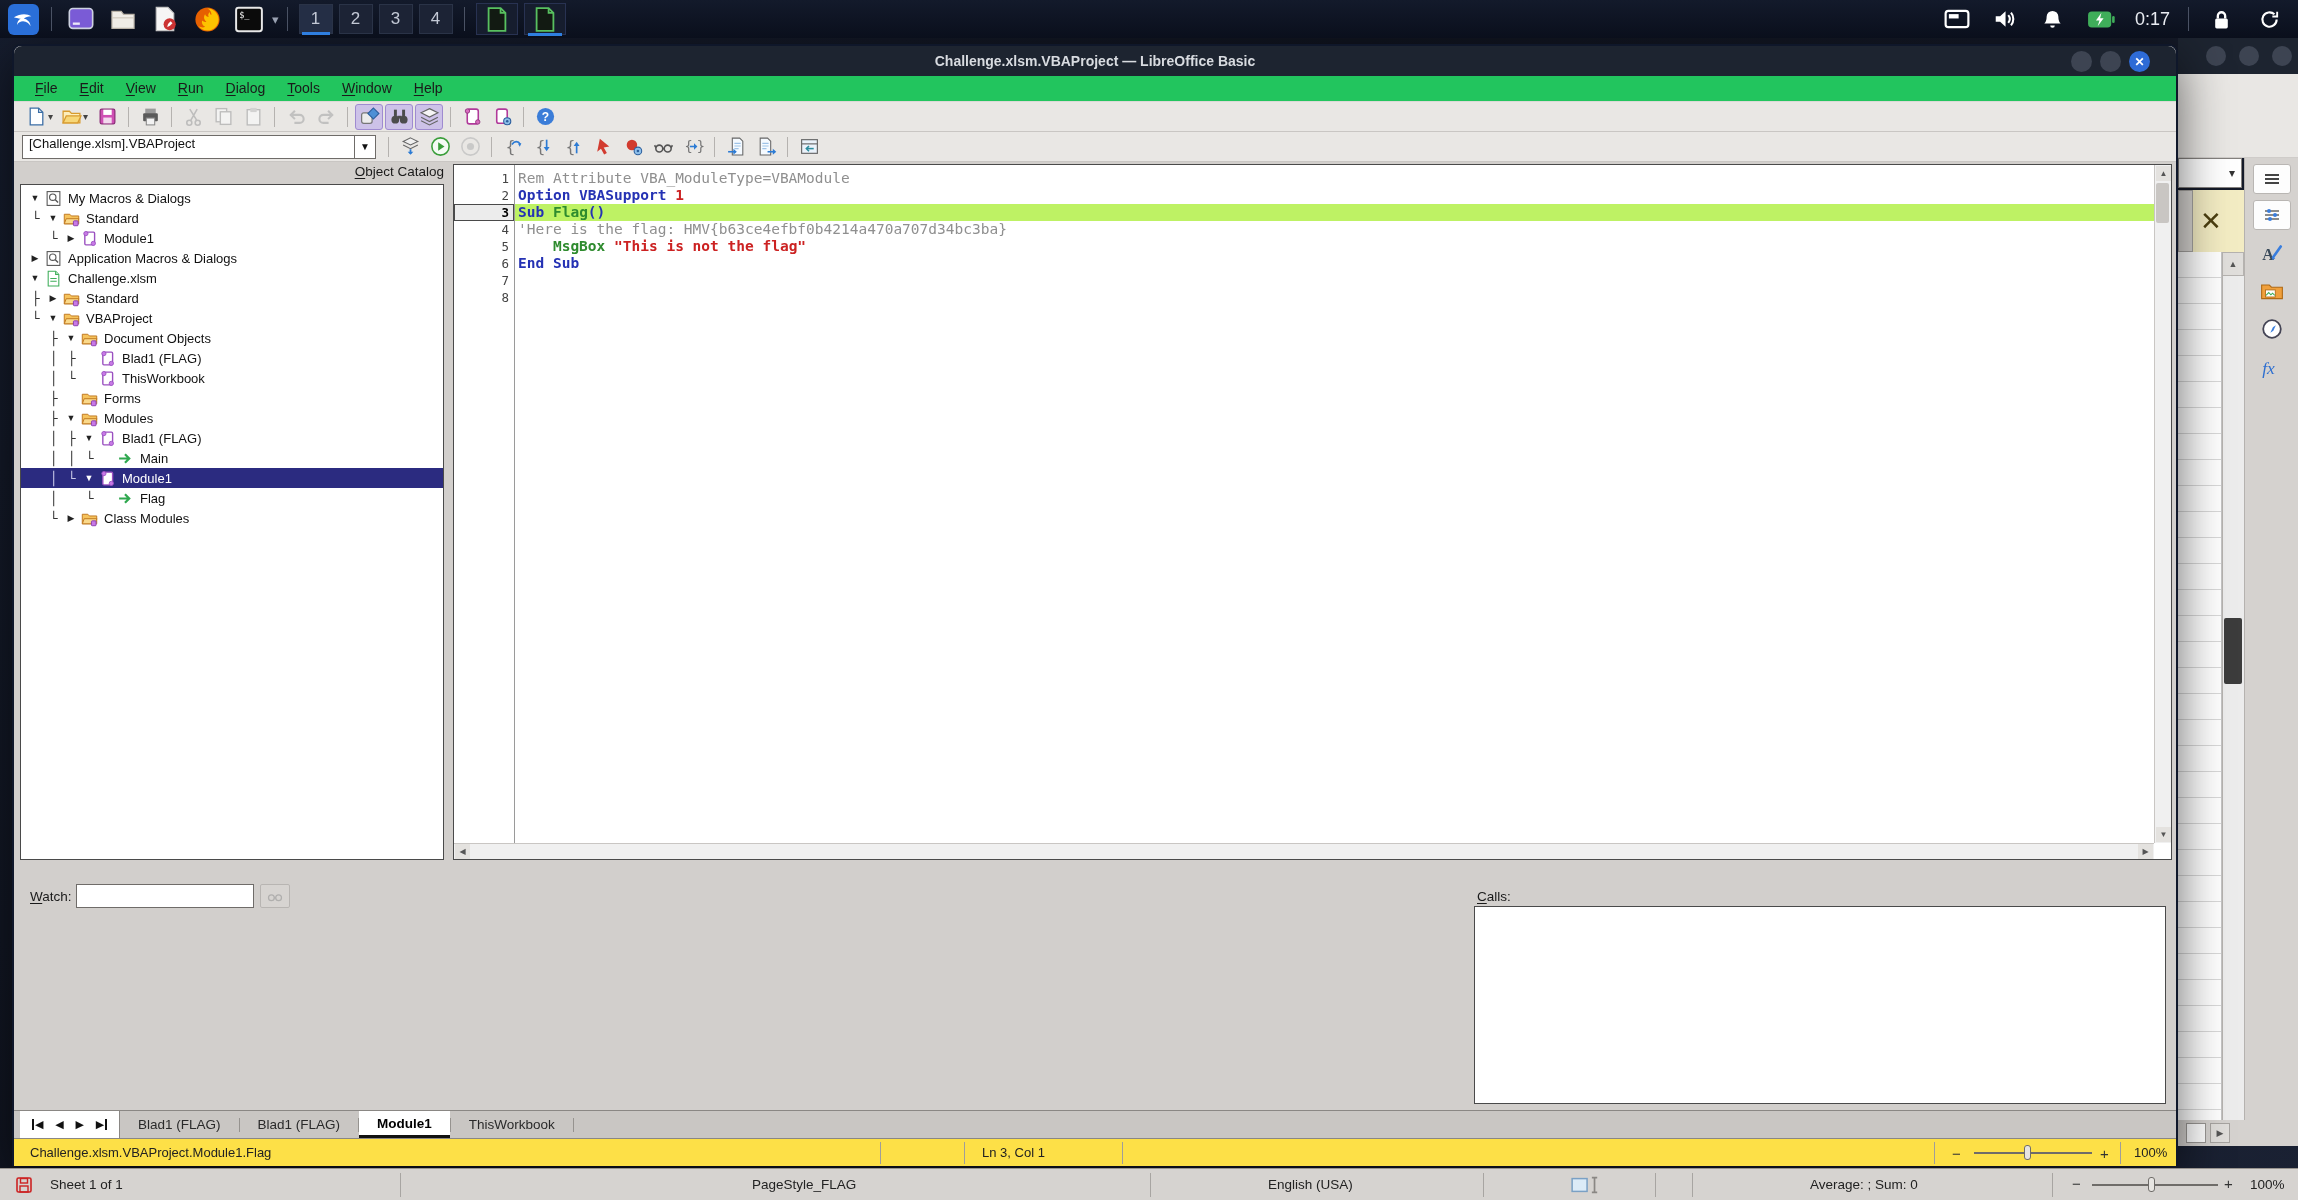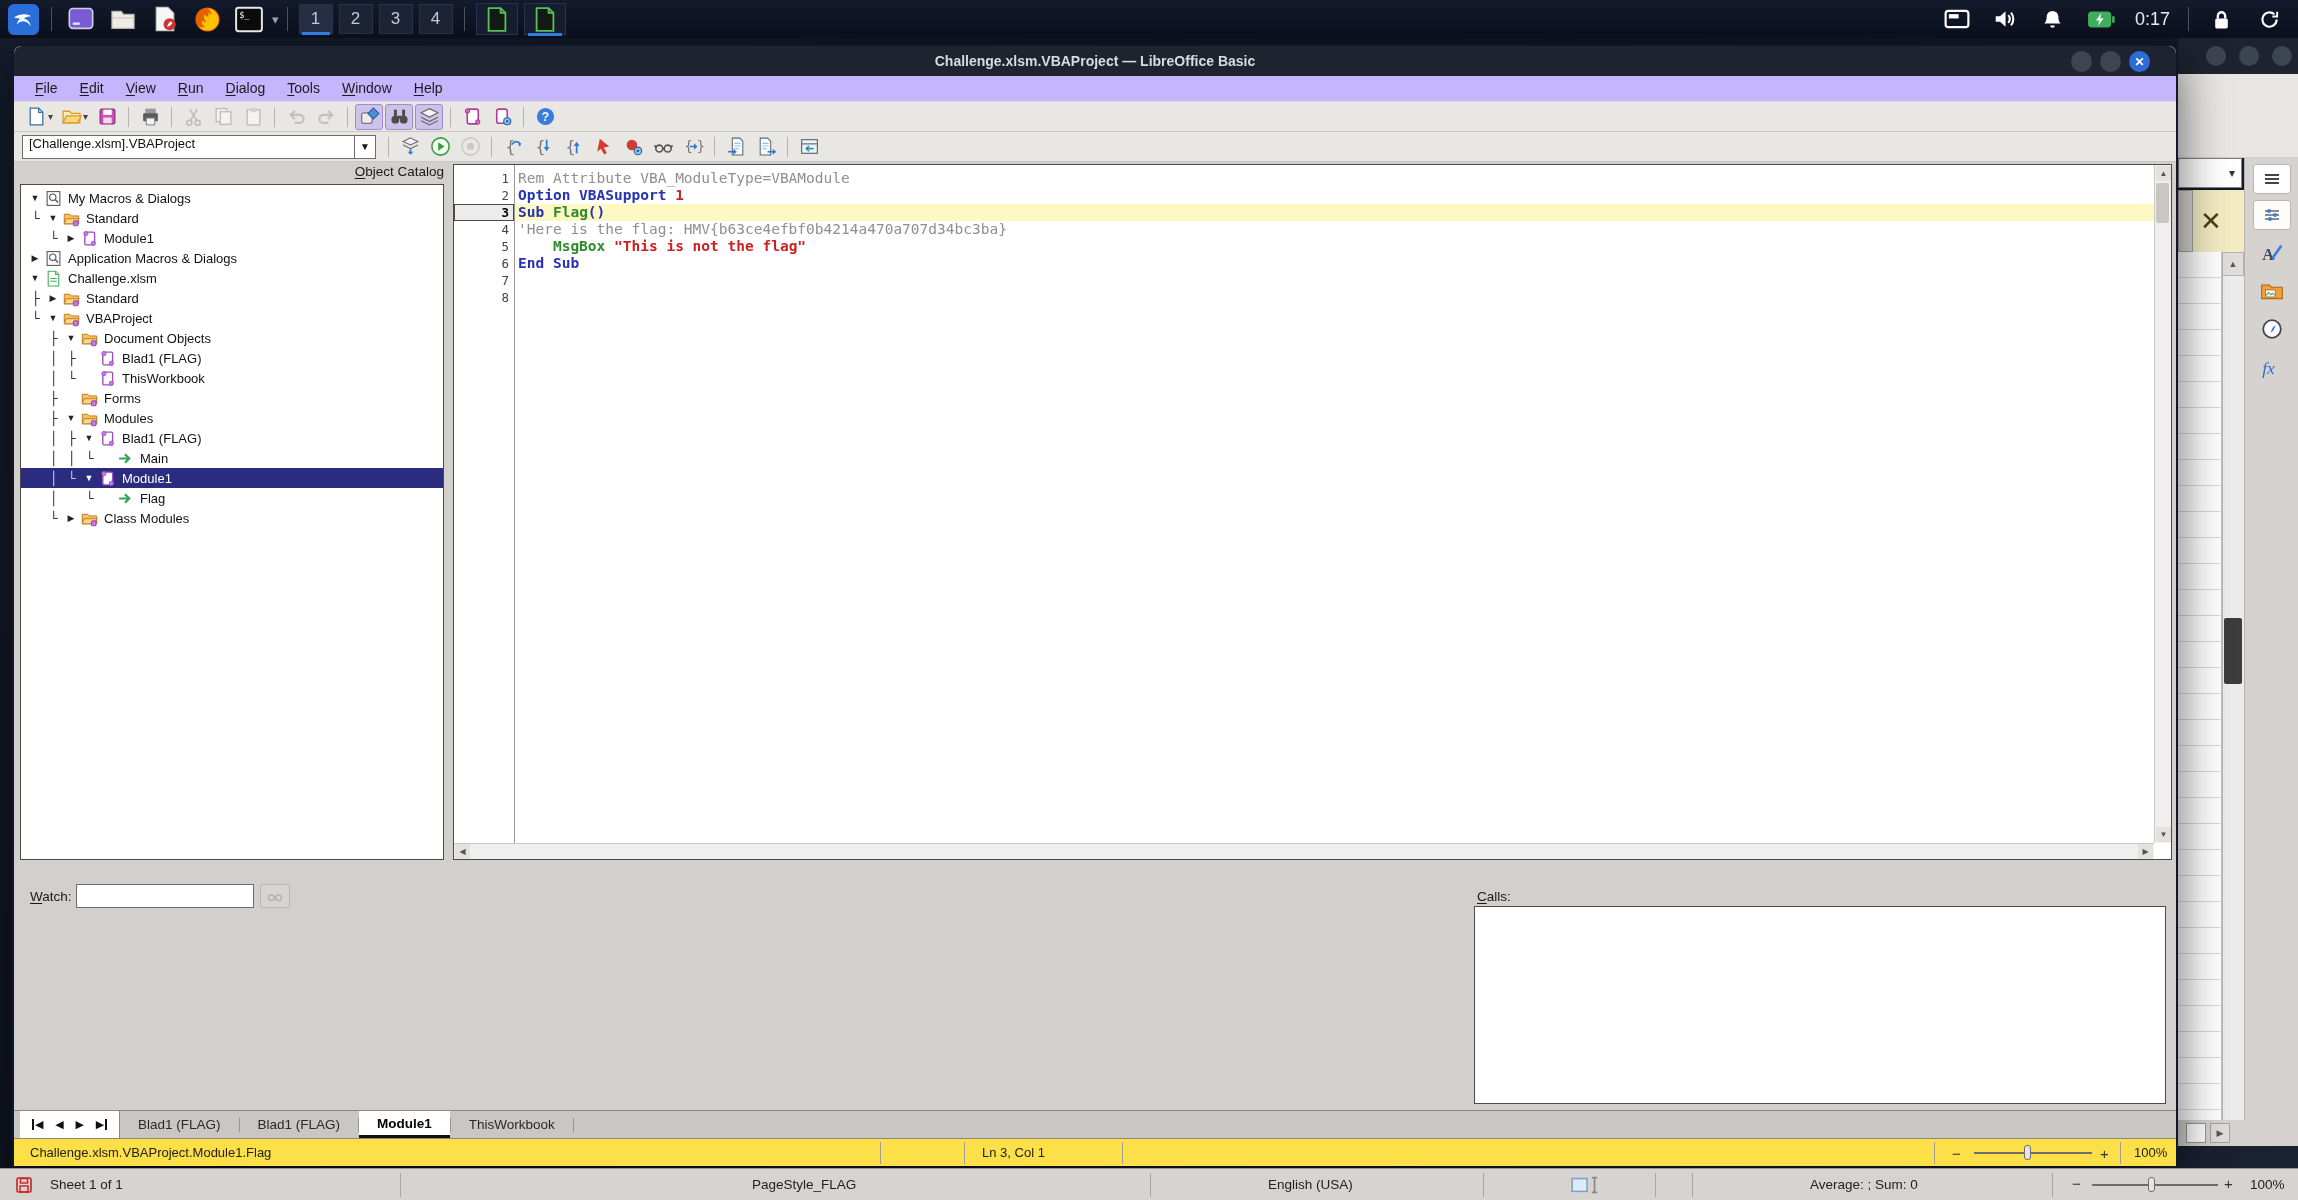--- a/index.html
+++ b/index.html
@@ -65,21 +65,21 @@
   #bwin { position:absolute; left:12px; top:44px; width:2166px; height:1122px;
     background:#e9e7e4; border:2px solid #0f172a; border-radius:9px 9px 0 0;
     box-shadow: 0 14px 50px rgba(0,0,0,.6); z-index:30; }
   #btitlebar { position:absolute; left:0; top:0; width:100%; height:30px; background:#1d2430;
     border-radius:8px 8px 0 0; display:flex; align-items:center; justify-content:center; }
   #btitle { color:#d8dbe0; font-size:14px; font-weight:bold; }
   .title-btn { position:absolute; top:5px; width:21px; height:21px; border-radius:50%; background:#3d4452; }
   .title-btn.close { background:#2e6bd6; color:#fff; font-size:12px; font-weight:bold;
     display:flex; align-items:center; justify-content:center; }
 
-  #bmenubar { position:absolute; left:0; top:30px; width:100%; height:26px; background:#c4b5fd;
+  #bmenubar { position:absolute; left:0; top:30px; width:100%; height:26px; background:#22c55e;
     display:flex; align-items:center; padding-left:10px; border-bottom:1px solid #dcdad7; }
   .menu-item { padding:0 11px; font-size:14px; color:#1a1a1a; line-height:25px; }
   .menu-item .accel { text-decoration: underline; text-underline-offset:2px; }
 
   .btoolbar { position:absolute; left:0; width:100%; height:30px; background:#e9e7e4;
     display:flex; align-items:center; padding-left:8px; border-bottom:1px solid #c9c6c3; }
   #btoolbar1 { top:56px; } #btoolbar2 { top:86px; }
   .tbtn { min-width:28px; height:26px; display:flex; align-items:center; justify-content:center;
     border:1px solid transparent; border-radius:3px; margin:0 1px; padding:0 2px; }
   .tbtn.hl { background:#cdc2e8; border-color:#9f8bd0; }
@@ -113,21 +113,21 @@
   #splitter { width:9px; }
   #editor-wrap { flex:1; margin-right:4px; margin-top:2px; margin-bottom:2px;
     border:1px solid #4a4a4a; background:#fff; position:relative; overflow:hidden; }
   #code-area { position:absolute; left:0; top:0; right:17px; bottom:16px; overflow:hidden; padding-top:5px; }
   .gutline { position:absolute; left:60px; top:0; bottom:16px; width:1px; background:#9a9a9a; }
   .crow { display:flex; height:17px; }
   .gut { display:flex; width:60px; flex:none; }
   .bpm { width:33px; }
   .ln { flex:1; text-align:right; padding-right:5px; font-family:"DejaVu Sans Mono",monospace; font-size:12.5px; color:#444; line-height:17px; }
   .ctext { flex:1; white-space:pre; font-family:"DejaVu Sans Mono",monospace; font-size:14.5px; line-height:17px; padding-left:4px; }
-  .crow.current .ctext { background:#fef9c3; }
+  .crow.current .ctext { background:#bef264; }
   .crow.current .gut { outline:1.5px solid #4a4a4a; outline-offset:-1px; background:#ececec; }
   .crow.current .ln { font-weight:bold; color:#000; }
   .seg-comment { color:#8f8f8f; }
   .seg-keyword { color:#2532b4; font-weight:bold; }
   .seg-ident   { color:#2e8b2e; font-weight:bold; }
   .seg-string  { color:#cc2222; font-weight:bold; }
   .seg-number  { color:#cc2222; font-weight:bold; }
   .seg-plain   { color:#000; }
   .vscroll { position:absolute; right:0; top:0; bottom:16px; width:17px; background:#f0f0f0; border-left:1px solid #c9c6c3; }
   .hscroll { position:absolute; left:0; right:17px; bottom:0; height:16px; background:#f0f0f0; border-top:1px solid #c9c6c3; }

